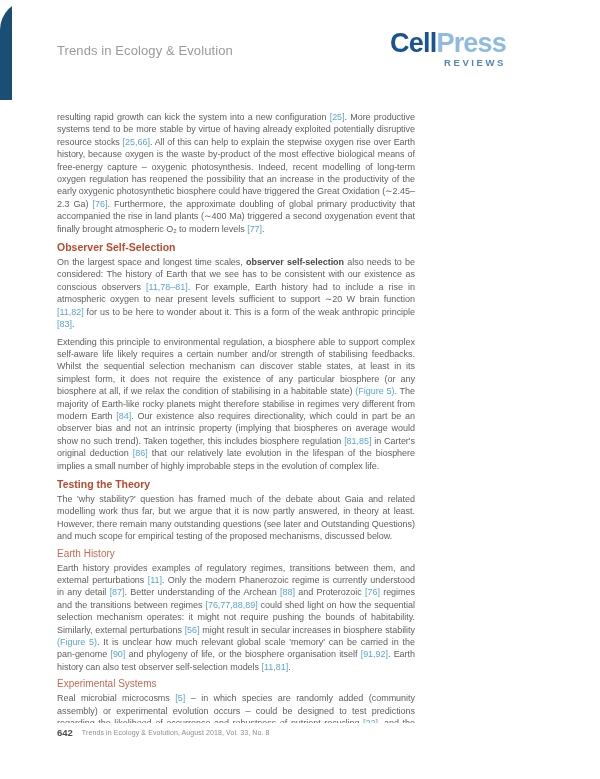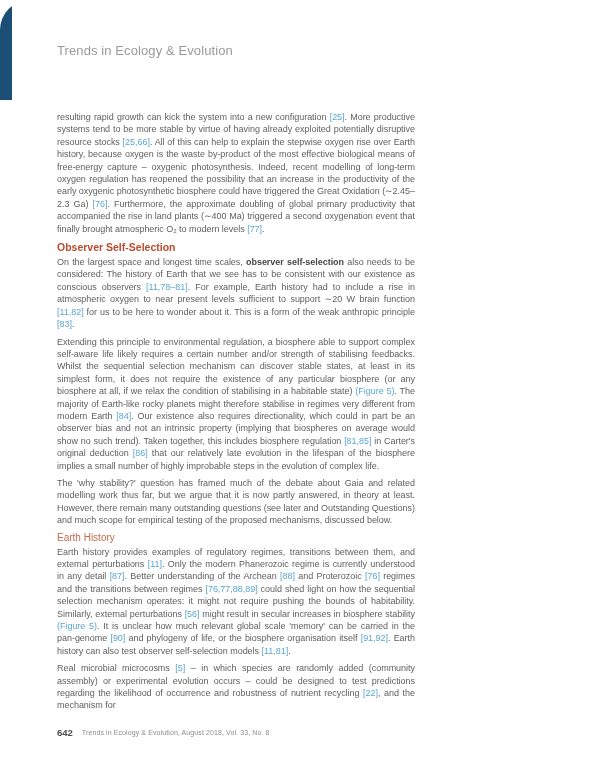--- a/index.html
+++ b/index.html
@@ -71,30 +71,38 @@
 </style>
 </head>
 <body>
 
 <div class="page">
 
   <div class="accent-bar"></div>
 
   <div class="header">
     <div class="journal-title">Trends in Ecology &amp; Evolution</div>
+    <div class="logo">
+      <div class="logo-main">
+        <span class="logo-cell">Cell</span><span class="logo-press">Press</span>
+      </div>
+      <div class="logo-reviews">REVIEWS</div>
+    </div>
   </div>
 
   <div class="article">
       <p class="para">resulting rapid growth can kick the system into a new configuration <a class="cite">[25]</a>. More productive systems tend to be more stable by virtue of having already exploited potentially disruptive resource stocks <a class="cite">[25,66]</a>. All of this can help to explain the stepwise oxygen rise over Earth history, because oxygen is the waste by-product of the most effective biological means of free-energy capture – oxygenic photosynthesis. Indeed, recent modelling of long-term oxygen regulation has reopened the possibility that an increase in the productivity of the early oxygenic photosynthetic biosphere could have triggered the Great Oxidation (∼2.45–2.3 Ga) <a class="cite">[76]</a>. Furthermore, the approximate doubling of global primary productivity that accompanied the rise in land plants (∼400 Ma) triggered a second oxygenation event that finally brought atmospheric O₂ to modern levels <a class="cite">[77]</a>.</p>
       <h2 class="sec-heading">Observer Self-Selection</h2>
       <p class="para">On the largest space and longest time scales, <strong>observer self-selection</strong> also needs to be considered: The history of Earth that we see has to be consistent with our existence as conscious observers <a class="cite">[11,78–81]</a>. For example, Earth history had to include a rise in atmospheric oxygen to near present levels sufficient to support ∼20 W brain function <a class="cite">[11,82]</a> for us to be here to wonder about it. This is a form of the weak anthropic principle <a class="cite">[83]</a>.</p>
       <p class="para">Extending this principle to environmental regulation, a biosphere able to support complex self-aware life likely requires a certain number and/or strength of stabilising feedbacks. Whilst the sequential selection mechanism can discover stable states, at least in its simplest form, it does not require the existence of any particular biosphere (or any biosphere at all, if we relax the condition of stabilising in a habitable state) <a class="cite">(Figure 5)</a>. The majority of Earth-like rocky planets might therefore stabilise in regimes very different from modern Earth <a class="cite">[84]</a>. Our existence also requires directionality, which could in part be an observer bias and not an intrinsic property (implying that biospheres on average would show no such trend). Taken together, this includes biosphere regulation <a class="cite">[81,85]</a> in Carter's original deduction <a class="cite">[86]</a> that our relatively late evolution in the lifespan of the biosphere implies a small number of highly improbable steps in the evolution of complex life.</p>
+      <h2 class="sec-heading">Testing the Theory</h2>
       <p class="para">The 'why stability?' question has framed much of the debate about Gaia and related modelling work thus far, but we argue that it is now partly answered, in theory at least. However, there remain many outstanding questions (see later and Outstanding Questions) and much scope for empirical testing of the proposed mechanisms, discussed below.</p>
       <h3 class="sub-heading">Earth History</h3>
       <p class="para">Earth history provides examples of regulatory regimes, transitions between them, and external perturbations <a class="cite">[11]</a>. Only the modern Phanerozoic regime is currently understood in any detail <a class="cite">[87]</a>. Better understanding of the Archean <a class="cite">[88]</a> and Proterozoic <a class="cite">[76]</a> regimes and the transitions between regimes <a class="cite">[76,77,88,89]</a> could shed light on how the sequential selection mechanism operates: it might not require pushing the bounds of habitability. Similarly, external perturbations <a class="cite">[56]</a> might result in secular increases in biosphere stability <a class="cite">(Figure 5)</a>. It is unclear how much relevant global scale 'memory' can be carried in the pan-genome <a class="cite">[90]</a> and phylogeny of life, or the biosphere organisation itself <a class="cite">[91,92]</a>. Earth history can also test observer self-selection models <a class="cite">[11,81]</a>.</p>
+      <h3 class="sub-heading">Experimental Systems</h3>
       <p class="para">Real microbial microcosms <a class="cite">[5]</a> – in which species are randomly added (community assembly) or experimental evolution occurs – could be designed to test predictions regarding the likelihood of occurrence and robustness of nutrient recycling <a class="cite">[22]</a>, and the mechanism for</p>
     </div>
 
   <div class="footer">
     <span class="page-num">642</span>
     <span class="footer-citation">Trends in Ecology &amp; Evolution, August 2018, Vol. 33, No. 8</span>
   </div>
 
 </div>
 

